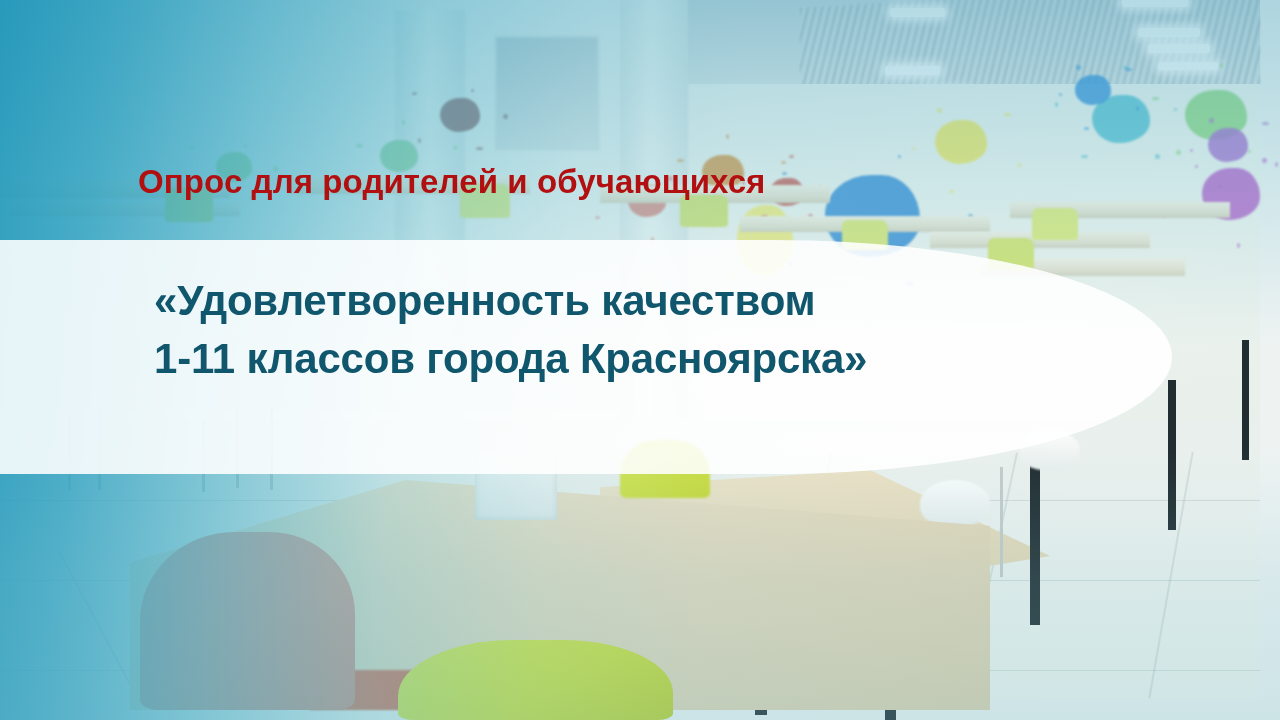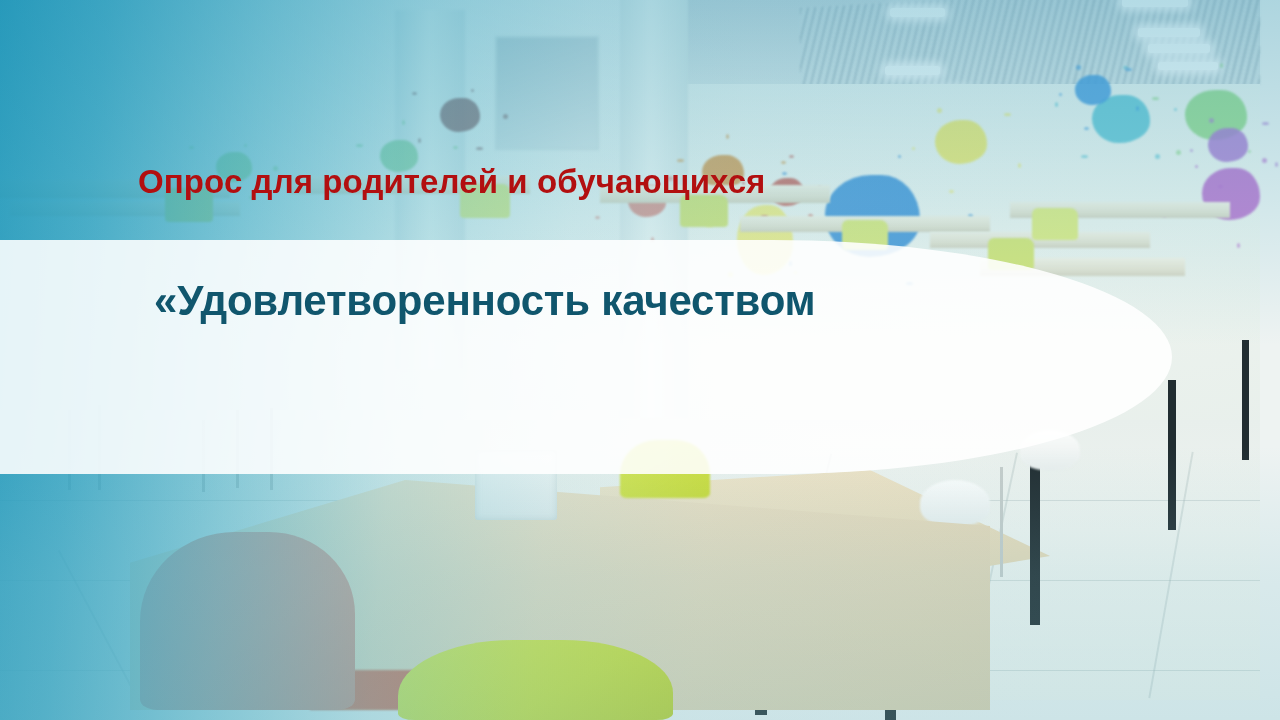--- a/index.html
+++ b/index.html
@@ -415,15 +415,16 @@
     <div class="wash"></div>
     <div class="wash2"></div>
   </div>
 
   <div class="kicker" style="color: rgb(178, 15, 16);">Опрос для родителей и обучающихся</div>
 
   <div class="panel"></div>
 
   <div class="title" style="color: rgb(16, 86, 109);">
     <div>«Удовлетворенность качеством</div>
+    <div>1-11 классов города Красноярска»</div>
   </div>
 
 </div>
 
 </body></html>

